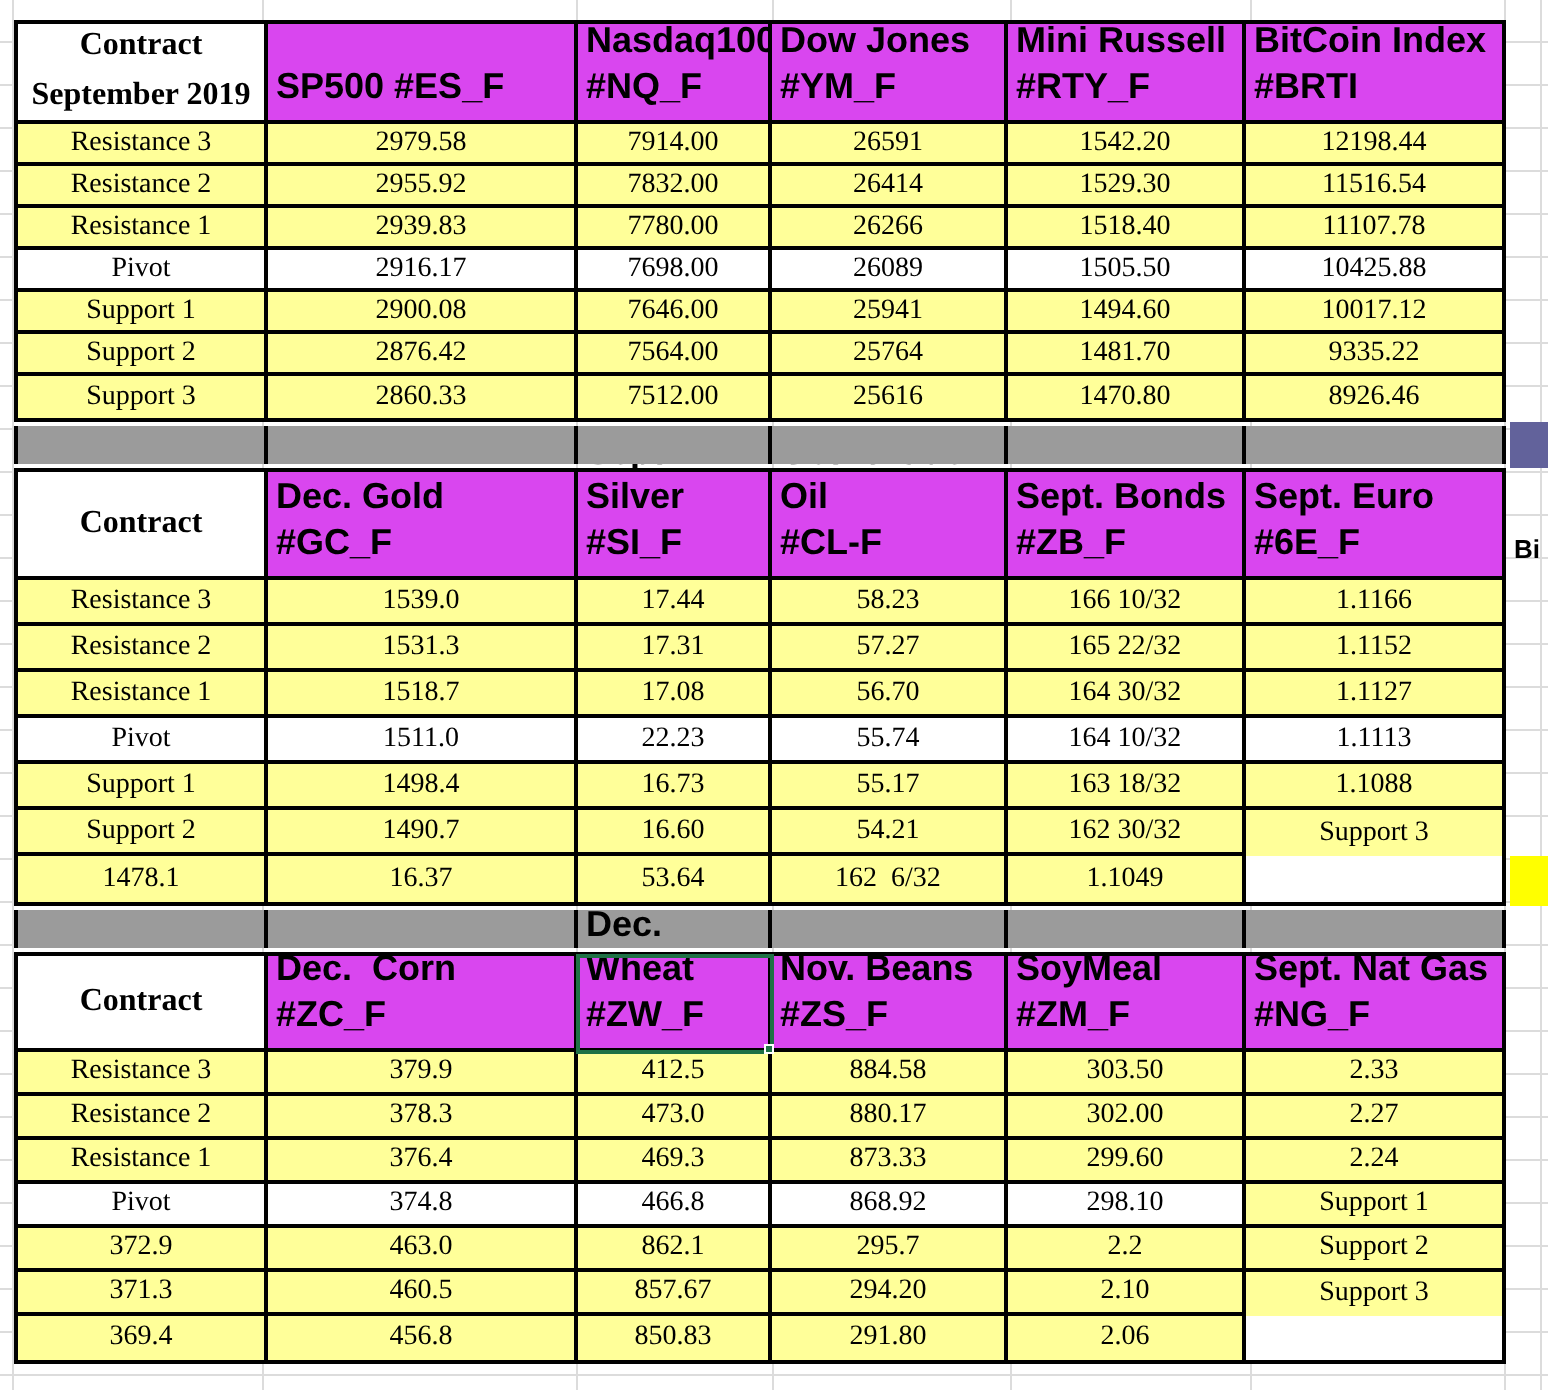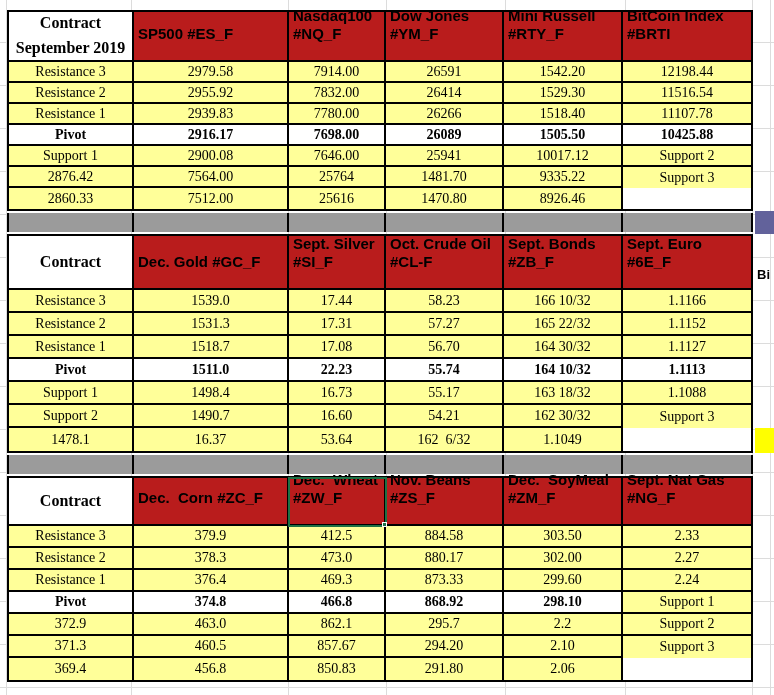--- a/index.html
+++ b/index.html
@@ -43,32 +43,32 @@
   .cell:nth-child(6n) { border-right: none; }
   .cell:nth-last-child(-n+6) { border-bottom: none; }
 
   .corner {
     align-items: center; justify-content: center; text-align: center;
     font-weight: bold; font-size: 16px; line-height: 1.55;
     background: #fff;
   }
   .colhead {
     font-family: "Liberation Sans", sans-serif;
-    font-weight: bold; font-size: 15px; line-height: 1.25;
+    font-weight: bold; font-size: 18px; line-height: 1.25;
     align-items: flex-end; justify-content: flex-start;
-    padding: 2px 2px 16px 4px;
-    background: #b91c1c;
+    padding: 2px 2px 6px 4px;
+    background: #d946ef;
     position: relative;
   }
   .rlabel, .val {
     align-items: center; justify-content: center;
     font-size: 14px;
   }
   .band  { background: #ffff99; }
-  .pivot { background: #ffffff; font-weight: bold; }
+  .pivot { background: #ffffff; }
 
   
   .selected { outline: 2px solid #1e7145; outline-offset: -1px; z-index: 3; }
   .fill-handle {
     position: absolute; right: -3px; bottom: -3px;
     width: 5px; height: 5px;
     background: #1e7145; border: 1px solid #ffffff;
     z-index: 4;
   }
 
@@ -138,20 +138,21 @@
       <div class="cell rlabel pivot">Pivot</div>
       <div class="cell val pivot">2916.17</div>
       <div class="cell val pivot">7698.00</div>
       <div class="cell val pivot">26089</div>
       <div class="cell val pivot">1505.50</div>
       <div class="cell val pivot">10425.88</div>
       <div class="cell rlabel band">Support 1</div>
       <div class="cell val band">2900.08</div>
       <div class="cell val band">7646.00</div>
       <div class="cell val band">25941</div>
+      <div class="cell val band">1494.60</div>
       <div class="cell val band">10017.12</div>
       <div class="cell rlabel band">Support 2</div>
       <div class="cell val band">2876.42</div>
       <div class="cell val band">7564.00</div>
       <div class="cell val band">25764</div>
       <div class="cell val band">1481.70</div>
       <div class="cell val band">9335.22</div>
       <div class="cell rlabel band">Support 3</div>
       <div class="cell val band">2860.33</div>
       <div class="cell val band">7512.00</div>

